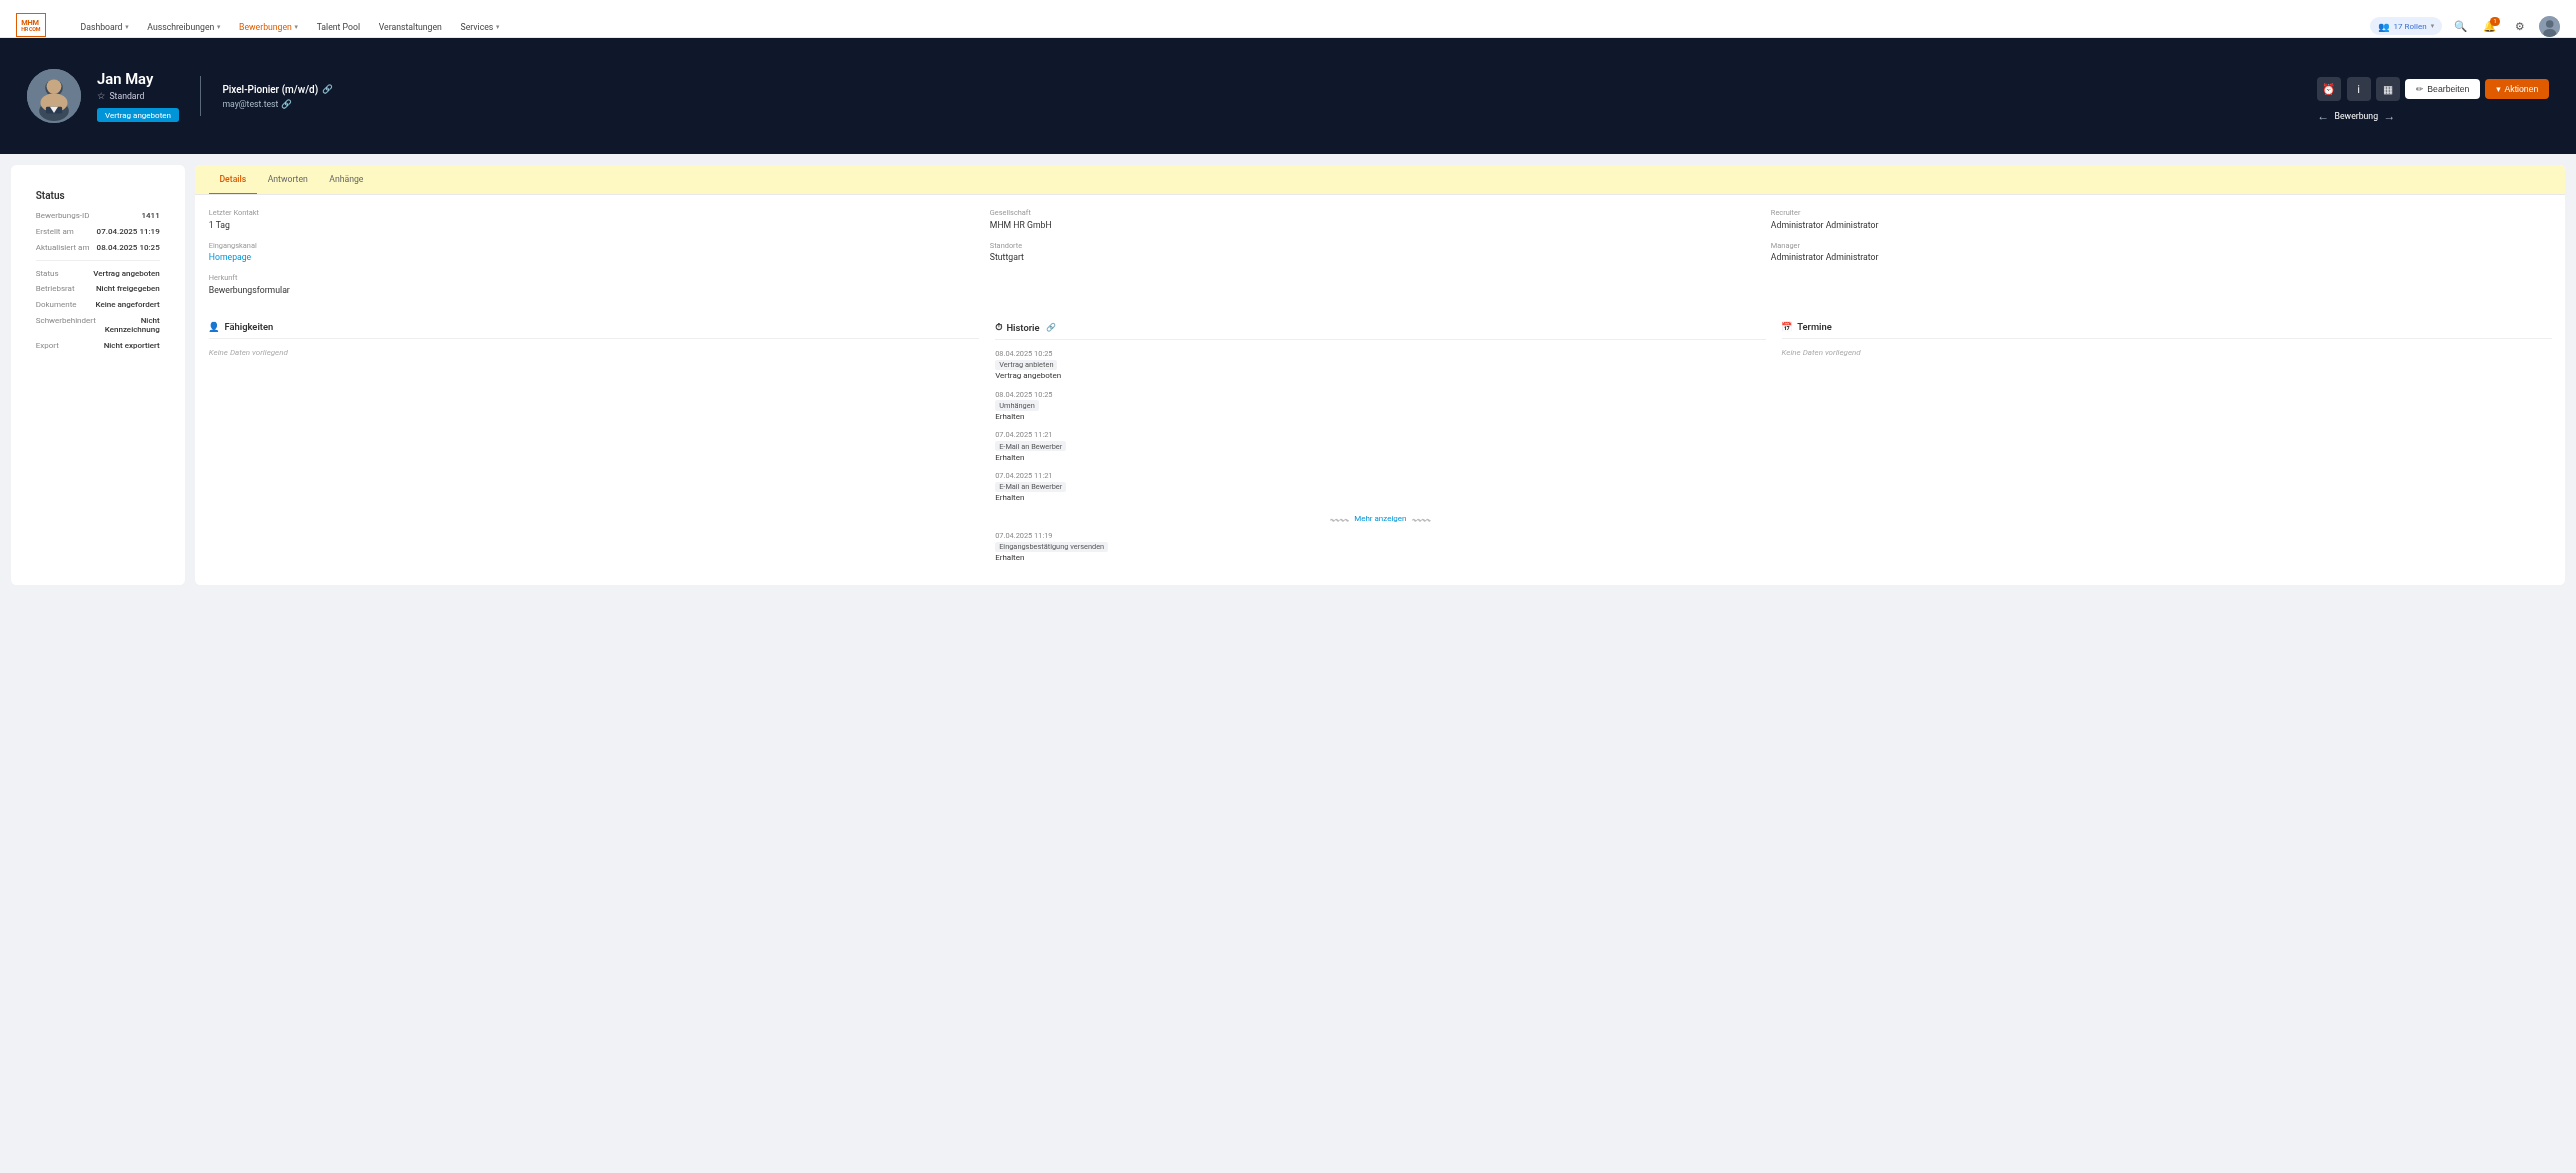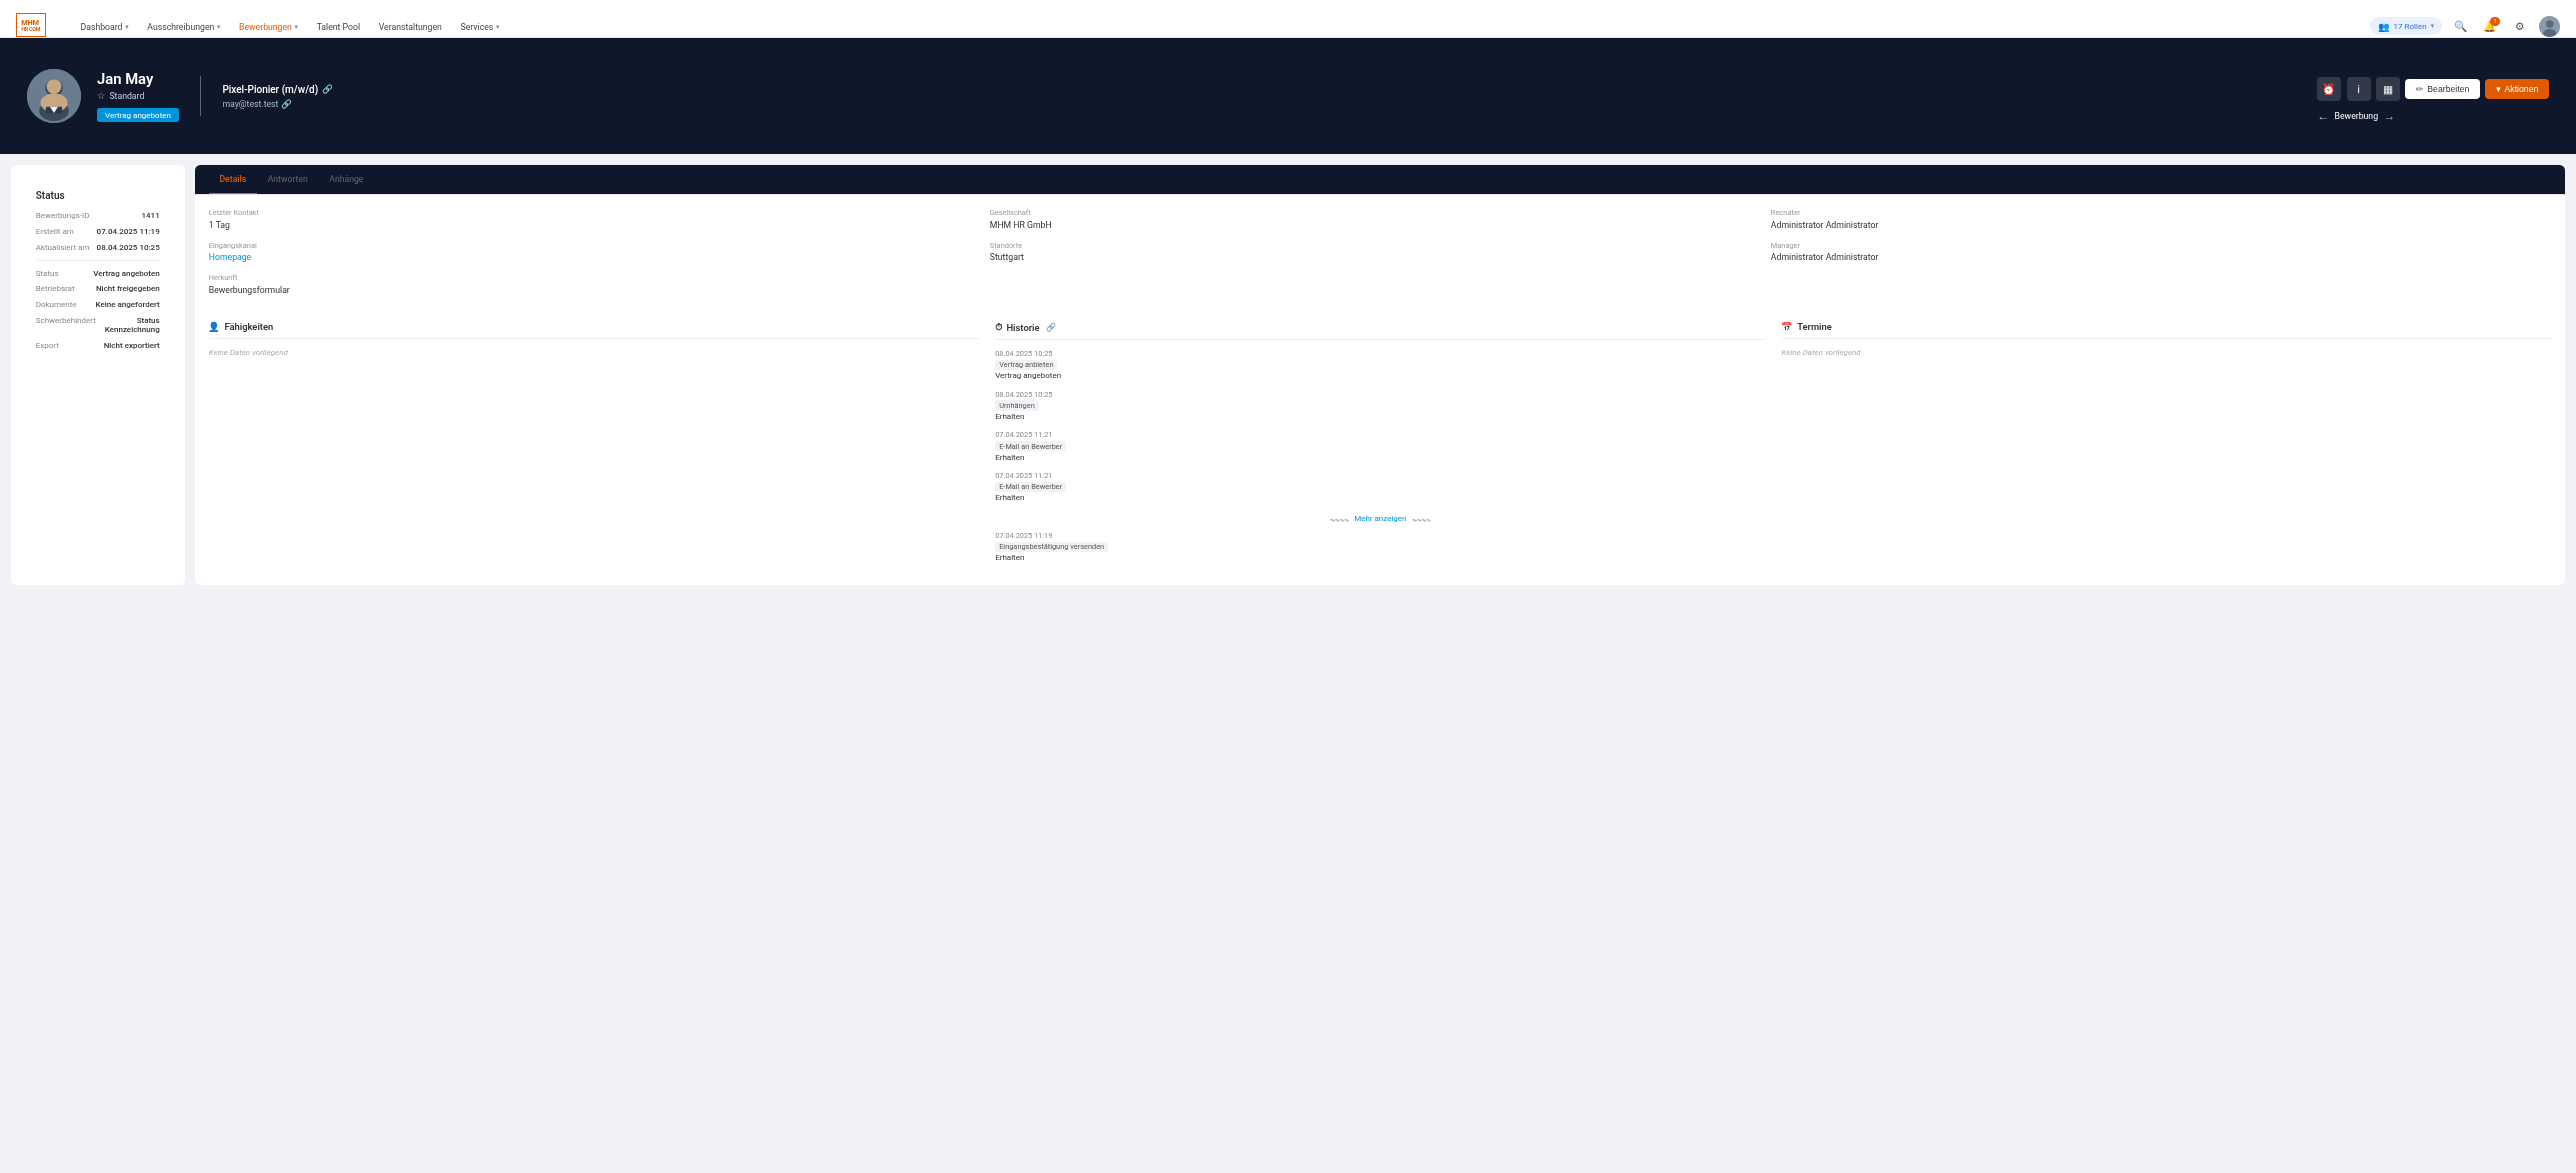--- a/index.html
+++ b/index.html
@@ -122,21 +122,21 @@
     .status-value { color: #333; font-weight: 500; text-align: right; }
     .status-divider { border: none; border-top: 0.7px solid #eee; margin: 8px 0; }
 
     
     .detail-panel {
       flex: 1; background: white; margin: 10.7px;
       border-radius: 5.4px; overflow: hidden;
     }
     .tabs {
       display: flex; border-bottom: 0.7px solid #e8e8e8;
-      padding: 0 13.4px; background: #0f172a;
+      padding: 0 13.4px; background: #fef9c3;
     }
     .tab {
       padding: 9.4px 10.7px; font-size: 8.7px; color: #666;
       cursor: pointer; border-bottom: 1.3px solid transparent;
       margin-bottom: -0.7px;
     }
     .tab.active { color: #e05a00; border-bottom-color: #e05a00; font-weight: 500; }
 
     .detail-body { padding: 13.4px; }
 
@@ -336,21 +336,21 @@
     <div class="status-row">
       <span class="status-label">Betriebsrat</span>
       <span class="status-value">Nicht freigegeben</span>
     </div>
     <div class="status-row">
       <span class="status-label">Dokumente</span>
       <span class="status-value">Keine angefordert</span>
     </div>
     <div class="status-row">
       <span class="status-label">Schwerbehindert</span>
-      <span class="status-value">Status Kennzeichnung</span>
+      <span class="status-value">Nicht Kennzeichnung</span>
     </div>
     <div class="status-row">
       <span class="status-label">Export</span>
       <span class="status-value">Nicht exportiert</span>
     </div>
   </div>
 
   <div class="detail-panel">
 
     <div class="tabs">

